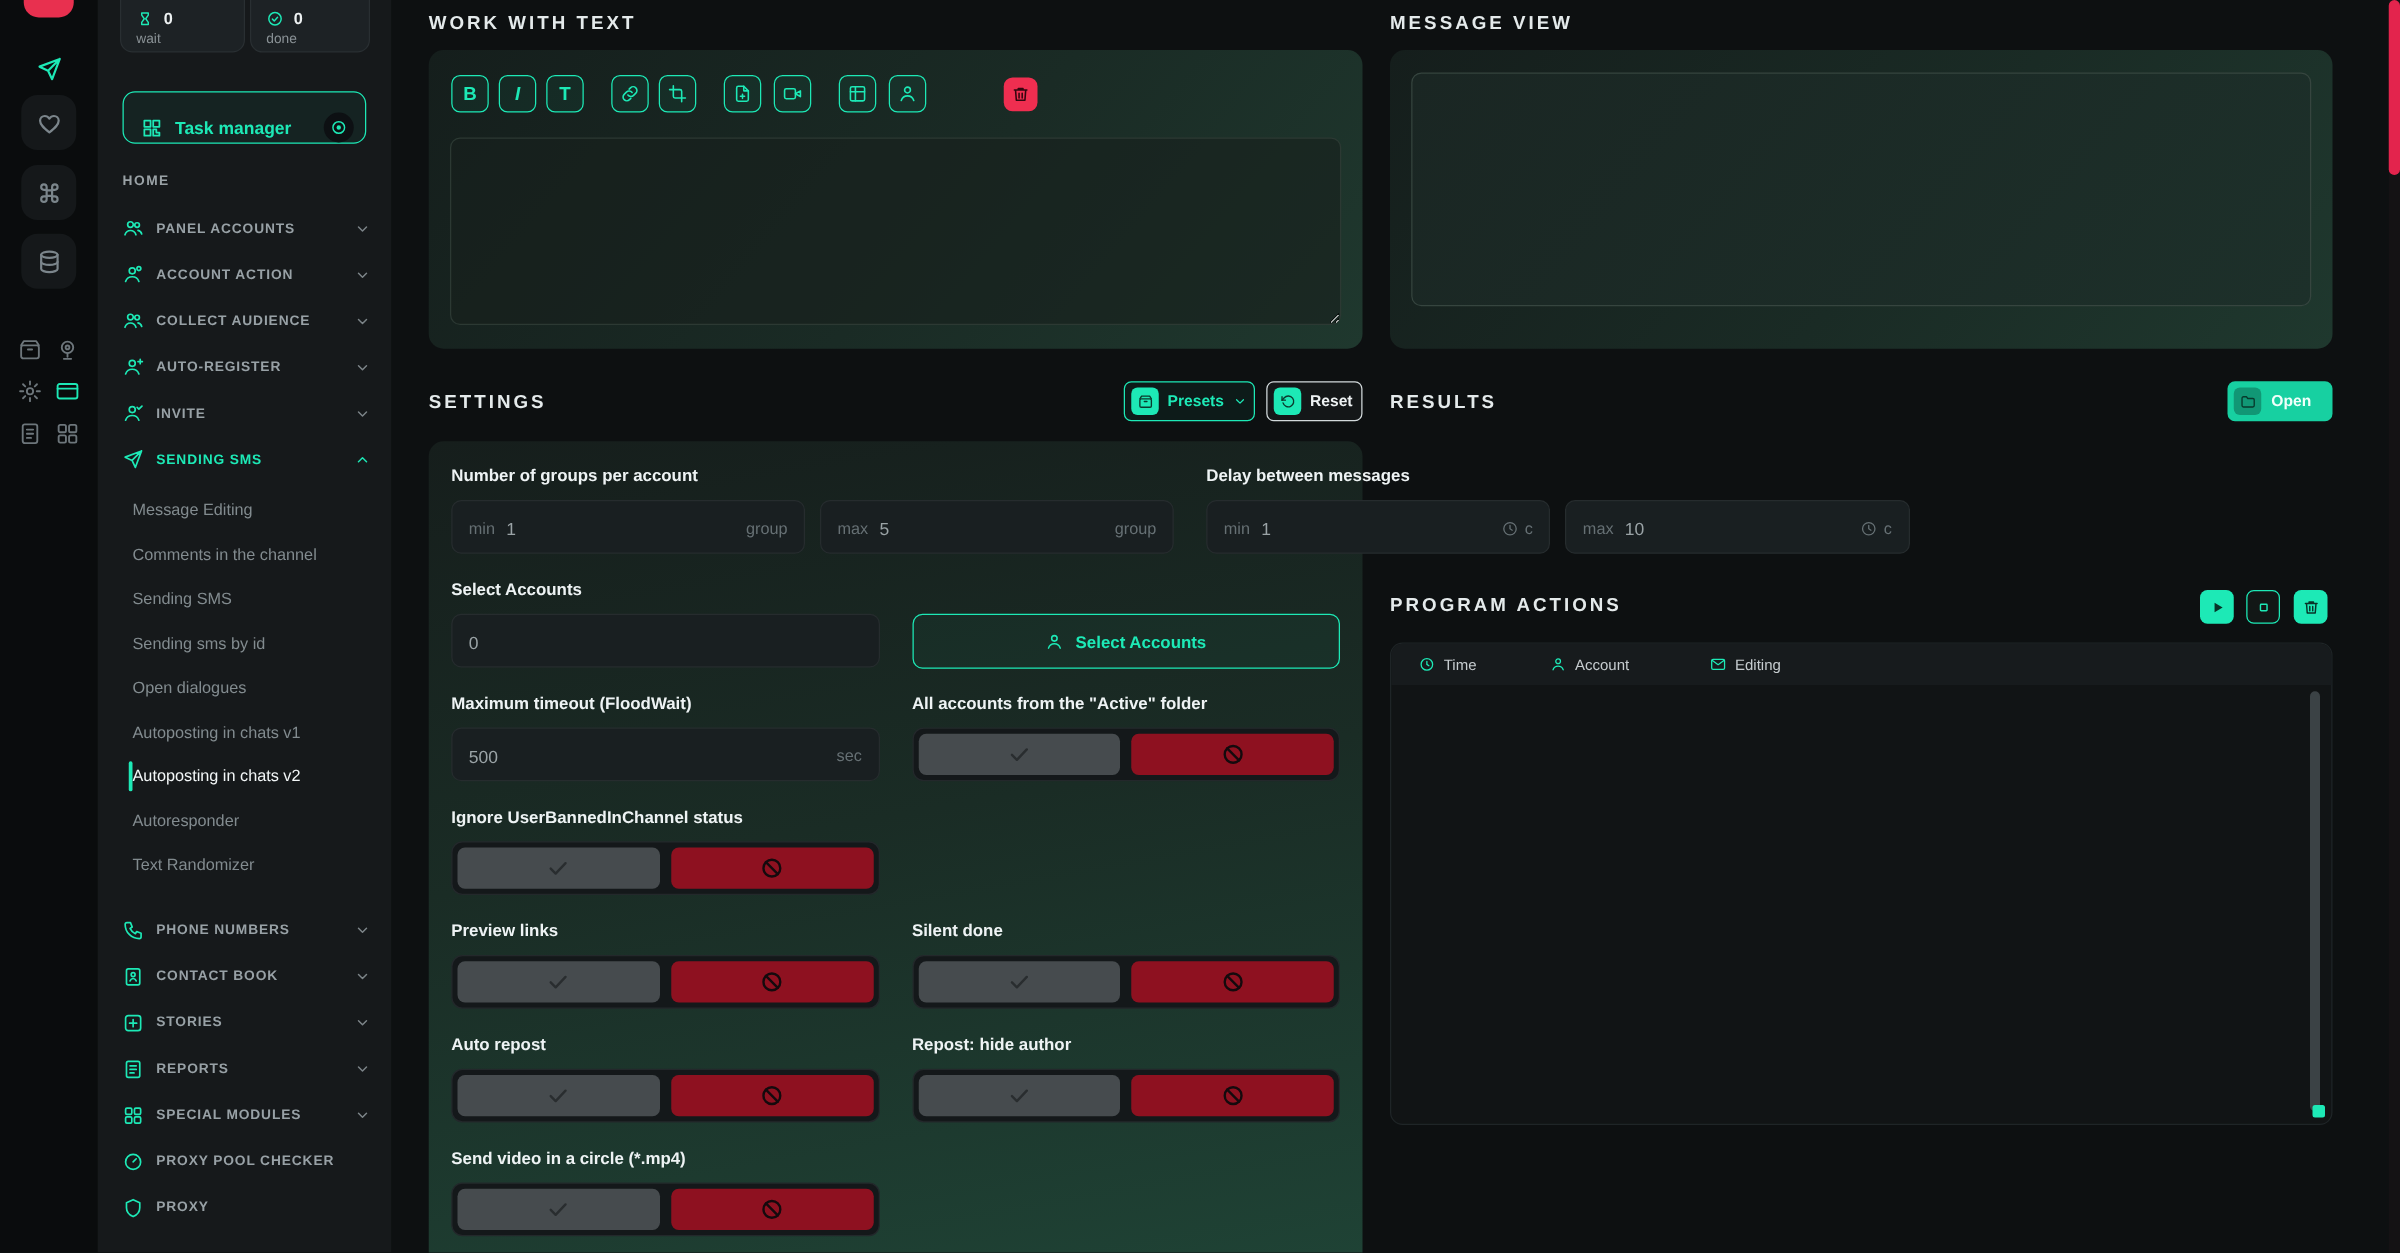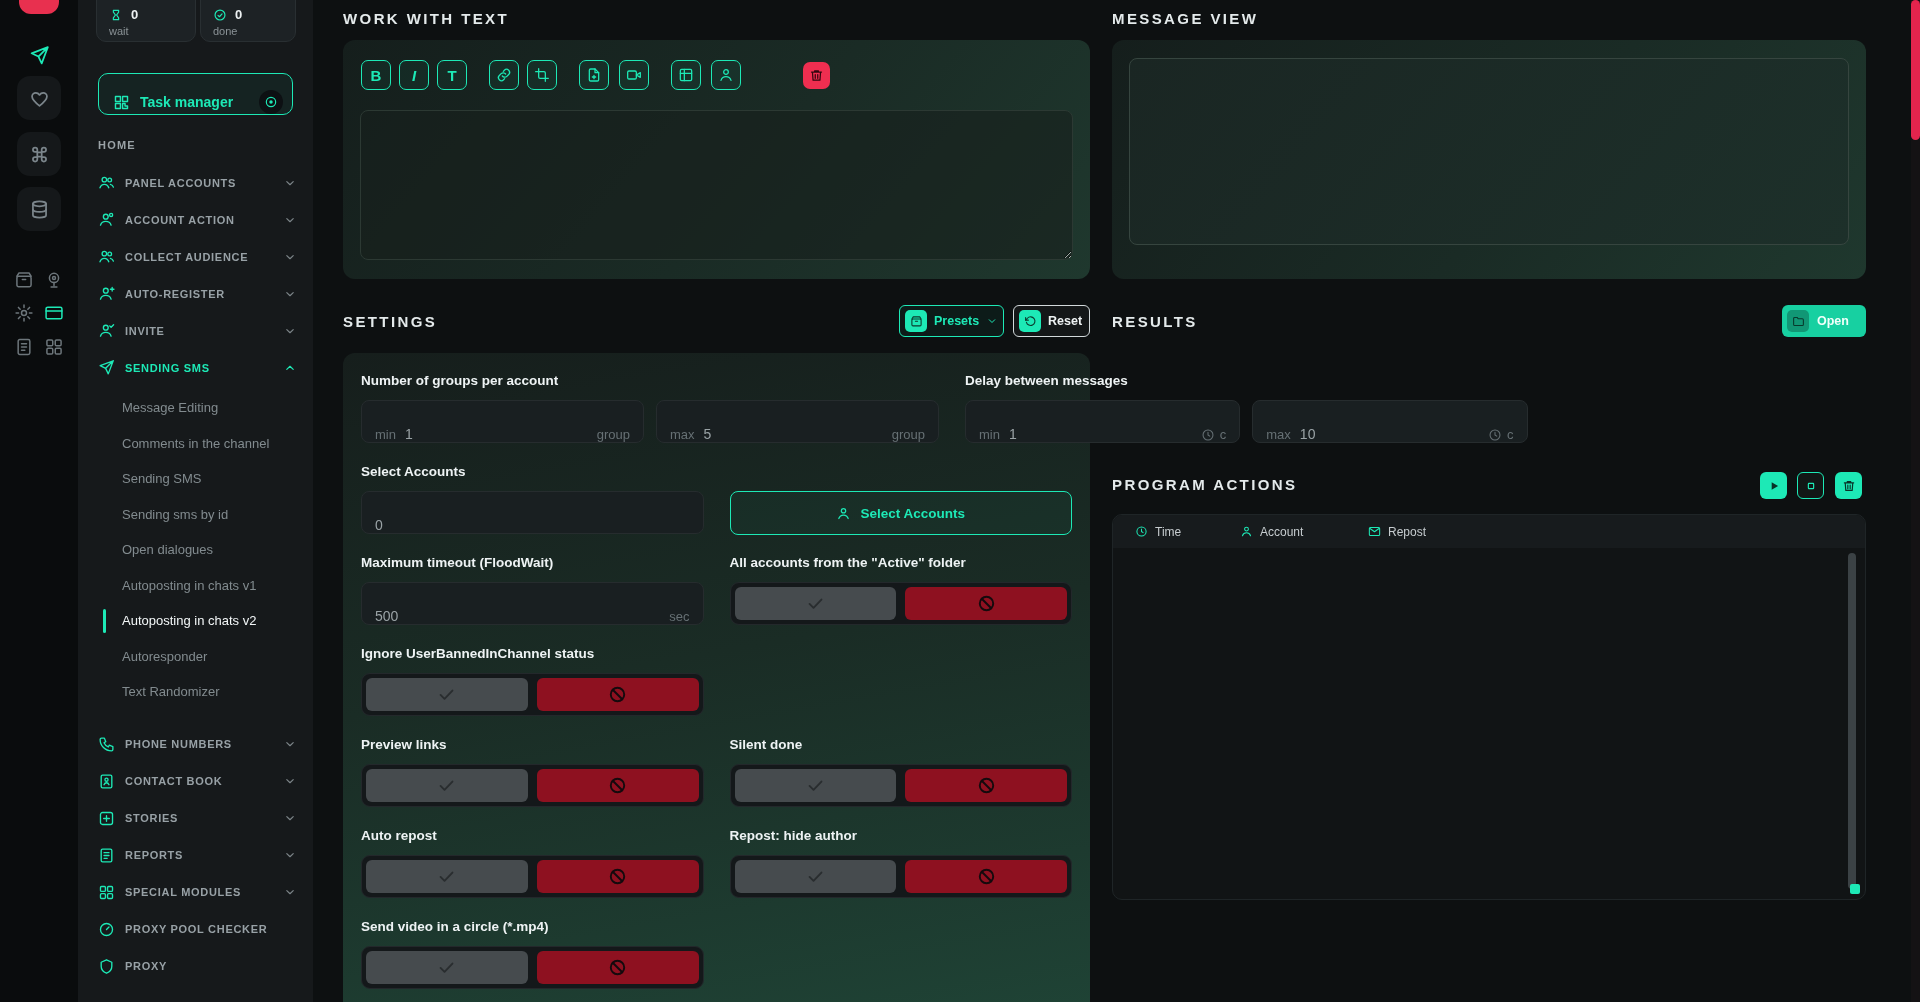--- a/index.html
+++ b/index.html
@@ -34,21 +34,21 @@
   .menu{position:absolute;top:164px;left:0;width:100%}
   .m-item{height:37px;display:flex;align-items:center;gap:10px;padding:0 16px 0 20px;cursor:pointer}
   .m-ic{width:17px;height:17px;color:#1de9b6;flex:none}
   .m-ic svg{width:17px;height:17px;stroke-width:1.9}
   .m-lbl{flex:1;font-size:11px;font-weight:bold;letter-spacing:.7px;color:#98a1a6;white-space:nowrap}
   .chev{width:14px;height:14px;color:#7c8488;flex:none}
   .chev svg{width:14px;height:14px}
   .m-item.active .m-lbl{color:#1de9b6}
   .m-item.active .chev{color:#1de9b6;transform:rotate(180deg)}
   .submenu{margin:4px 0 16px}
-  .sm-item{height:35.5px;display:flex;align-items:center;padding-left:44px;font-size:13px;color:#828b8f;cursor:pointer;position:relative}
+  .sm-item{height:35.5px;display:flex;align-items:center;padding-left:28px;font-size:13px;color:#828b8f;cursor:pointer;position:relative}
   .sm-item.active{color:#f3f7f8}
   .sm-item.active::before{content:"";position:absolute;left:25px;top:6px;bottom:6px;width:3px;border-radius:2px;background:#1de9b6}
 
   
   .h-sec{position:absolute;font-size:15px;font-weight:bold;letter-spacing:2.4px;color:#e4eaeb;white-space:nowrap}
   .g-card{position:absolute;border-radius:12px;background:linear-gradient(130deg,#141d1b 0%,#192username822 55%,#1e3a2f 100%)}
   .card-a{background:linear-gradient(130deg,#151e1c 0%,#1a2b25 55%,#1f382e 100%)}
   .card-set{background:linear-gradient(170deg,#161e1c 0%,#1a2c25 45%,#1f4436 100%)}
 
   
@@ -77,21 +77,21 @@
   .btn-open .b-lbl{color:#f0fffa}
   .btn-presets .chev{color:#1de9b6;width:12px;height:12px}
   .btn-presets .chev svg{width:12px;height:12px}
 
   
   .sc{position:absolute;left:343px;top:353px;width:747px;height:680px;border-radius:12px;padding:20px 18px 0}
   .s-row{display:grid;grid-template-columns:1fr 1fr;column-gap:26px;margin-bottom:21px}
   .s-label{font-size:13.5px;font-weight:bold;color:#eef3f4;margin-bottom:12px;white-space:nowrap}
   .s-label.ph{visibility:hidden}
   .pair{display:flex;gap:12px}
-  .field{height:43px;display:flex;align-items:flex-end;background:#191f21;border:1px solid #262c2e;border-radius:8px;padding:0 13px;min-width:0;flex:1}
+  .field{height:43px;display:flex;align-items:flex-start;background:#191f21;border:1px solid #262c2e;border-radius:8px;padding:14px 13px;min-width:0;flex:1}
   .pfx{color:#667074;font-size:13px;margin-right:9px;flex:none}
   .field input{flex:1;min-width:0;background:none;border:none;outline:none;color:#9aa3a6;font-size:14px;font-family:inherit}
   .sfx{color:#667074;font-size:13px;display:flex;align-items:center;gap:5px;margin-left:9px;flex:none}
   .sfx svg{width:14px;height:14px;stroke-width:1.8}
   .btn-select{height:44px;border:1.5px solid #1de9b6;border-radius:8px;background:rgba(29,233,182,.04);color:#1de9b6;display:flex;align-items:center;justify-content:center;gap:9px;font-size:13.5px;font-weight:bold;cursor:pointer}
   .btn-select svg{width:15px;height:15px}
   .toggle{height:43px;background:#14181a;border:1px solid #23282b;border-radius:9px;display:flex;gap:9px;padding:4px}
   .seg{flex:1;border-radius:6px;display:flex;align-items:center;justify-content:center;cursor:pointer}
   .seg svg{width:19px;height:19px;stroke-width:2.4}
   .seg.ok{background:#464b4e;color:#292d2f}
@@ -835,21 +835,21 @@
         </span>
       <span>Account</span>
     </div>
     <div class="t-col">
       <span>
           <svg viewBox="0 0 24 24">
             <rect x="2.5" y="4.5" width="19" height="15" rx="2"></rect>
             <path d="M3 6l9 6.5L21 6"></path>
           </svg>
         </span>
-      <span>Repost</span>
+      <span>Editing</span>
     </div>
   </div>
   <div class="t-scroll"></div>
   <div class="t-resize"></div>
 </div>
 
 <div class="page-scroll">
   <div class="page-thumb"></div>
 </div>
 

